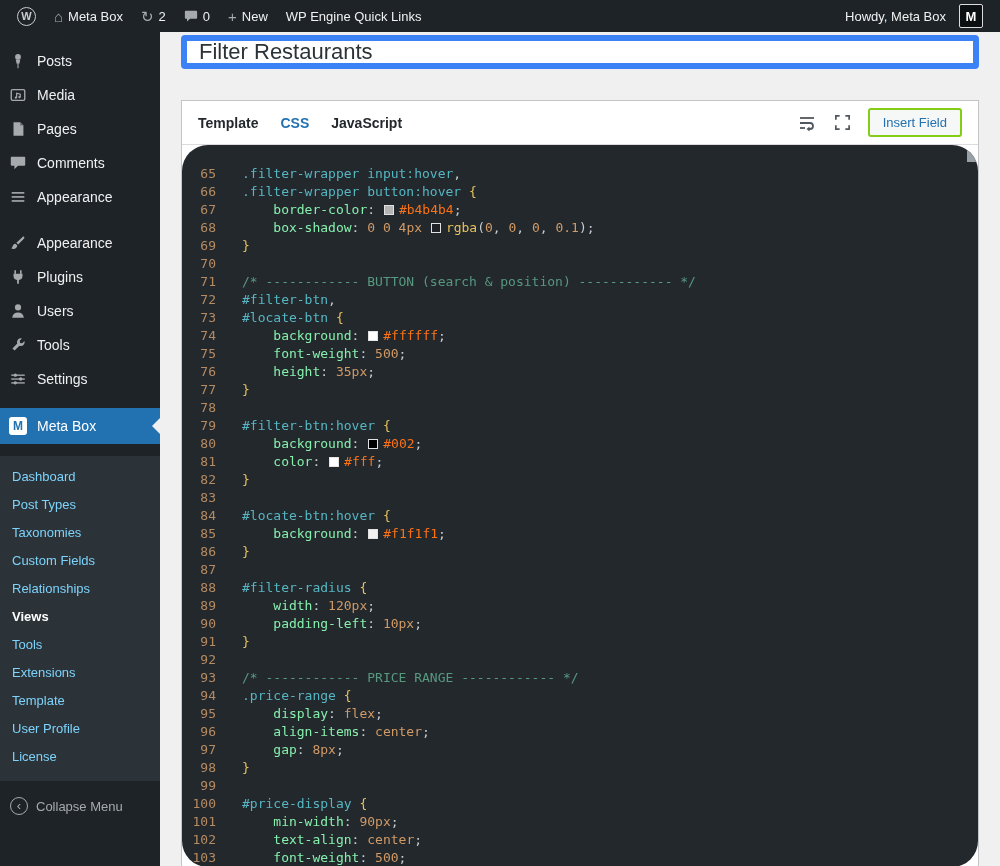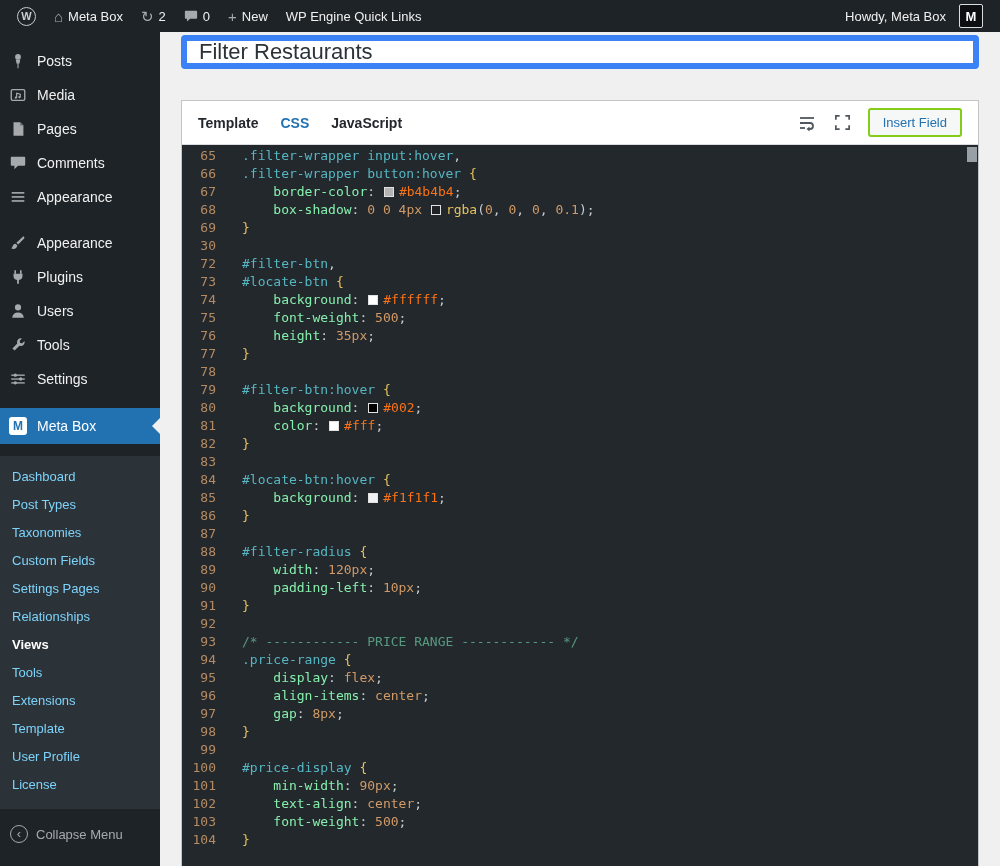--- a/index.html
+++ b/index.html
@@ -89,21 +89,21 @@
   .tab-tools { margin-left: auto; display: flex; align-items: center; gap: 14px; }
   .icon-btn { width: 22px; height: 22px; display: flex; align-items: center; justify-content: center; cursor: pointer; }
   .insert-btn {
     border: 2px solid #84cc16; color: #2271b1; background: #f6f7f7; border-radius: 3px;
     padding: 5px 13px; font-size: 13px; cursor: pointer; font-family: "Liberation Sans", sans-serif;
   }
 
   
   .editor {
     flex: 1; background: #23282d; font-family: "DejaVu Sans Mono", monospace;
-    font-size: 13px; line-height: 18px; overflow: hidden; position: relative; padding-top: 2px;
+    font-size: 13px; line-height: 18px; overflow: hidden; position: relative; padding-top: 20px; border-radius: 26px;
   }
   .code-row { display: flex; height: 18px; white-space: pre; }
   .ln { flex: 0 0 34px; width: 34px; text-align: right; color: #b78b62; user-select: none; }
   .code-text { padding-left: 26px; white-space: pre; }
   .swatch {
     display: inline-block; width: 10px; height: 10px; border: 1px solid #e2e2e2;
     margin: 0 5px 0 1px; transform: translateY(1px);
   }
   .tk-s { color: #56b6c2; }
   .tk-p { color: #86efac; }
@@ -266,21 +266,20 @@
       </span>
       <span class="mi-label">Meta Box</span>
     </li>
   </ul>
 
   <ul class="submenu">
     <li>Dashboard</li>
     <li>Post Types</li>
     <li>Taxonomies</li>
     <li>Custom Fields</li>
-    <li>Settings Pages</li>
     <li>Relationships</li>
     <li class="current">Views</li>
     <li>Tools</li>
     <li>Extensions</li>
     <li>Template</li>
     <li>User Profile</li>
     <li>License</li>
   </ul>
 
   <div class="collapse">
@@ -318,21 +317,22 @@
       </div>
     </div>
 
     <div class="editor">
       <div id="code-lines">
           <div class="code-row"><span class="ln">65</span><span class="code-text"><span class="tk-s">.filter-wrapper input:hover</span><span class="tk-u">,</span></span></div>
           <div class="code-row"><span class="ln">66</span><span class="code-text"><span class="tk-s">.filter-wrapper button:hover</span><span class="tk-w"> </span><span class="tk-b">{</span></span></div>
           <div class="code-row"><span class="ln">67</span><span class="code-text"><span class="tk-w">    </span><span class="tk-p">border-color</span><span class="tk-u">: </span><span class="swatch" style="background: rgb(180, 180, 180);"></span><span class="tk-h">#b4b4b4</span><span class="tk-u">;</span></span></div>
           <div class="code-row"><span class="ln">68</span><span class="code-text"><span class="tk-w">    </span><span class="tk-p">box-shadow</span><span class="tk-u">: </span><span class="tk-n">0 0 4px</span><span class="tk-w"> </span><span class="swatch" style="background: rgba(0, 0, 0, 0.1);"></span><span class="tk-f">rgba</span><span class="tk-u">(</span><span class="tk-n">0</span><span class="tk-u">, </span><span class="tk-n">0</span><span class="tk-u">, </span><span class="tk-n">0</span><span class="tk-u">, </span><span class="tk-n">0.1</span><span class="tk-u">);</span></span></div>
           <div class="code-row"><span class="ln">69</span><span class="code-text"><span class="tk-b">}</span></span></div>
-          <div class="code-row"><span class="ln">30</span><span class="code-text"></span></div>
+          <div class="code-row"><span class="ln">70</span><span class="code-text"></span></div>
+          <div class="code-row"><span class="ln">71</span><span class="code-text"><span class="tk-c">/* ------------ BUTTON (search &amp; position) ------------ */</span></span></div>
           <div class="code-row"><span class="ln">72</span><span class="code-text"><span class="tk-s">#filter-btn</span><span class="tk-u">,</span></span></div>
           <div class="code-row"><span class="ln">73</span><span class="code-text"><span class="tk-s">#locate-btn</span><span class="tk-w"> </span><span class="tk-b">{</span></span></div>
           <div class="code-row"><span class="ln">74</span><span class="code-text"><span class="tk-w">    </span><span class="tk-p">background</span><span class="tk-u">: </span><span class="swatch" style="background: rgb(255, 255, 255);"></span><span class="tk-h">#ffffff</span><span class="tk-u">;</span></span></div>
           <div class="code-row"><span class="ln">75</span><span class="code-text"><span class="tk-w">    </span><span class="tk-p">font-weight</span><span class="tk-u">: </span><span class="tk-n">500</span><span class="tk-u">;</span></span></div>
           <div class="code-row"><span class="ln">76</span><span class="code-text"><span class="tk-w">    </span><span class="tk-p">height</span><span class="tk-u">: </span><span class="tk-n">35px</span><span class="tk-u">;</span></span></div>
           <div class="code-row"><span class="ln">77</span><span class="code-text"><span class="tk-b">}</span></span></div>
           <div class="code-row"><span class="ln">78</span><span class="code-text"></span></div>
           <div class="code-row"><span class="ln">79</span><span class="code-text"><span class="tk-s">#filter-btn:hover</span><span class="tk-w"> </span><span class="tk-b">{</span></span></div>
           <div class="code-row"><span class="ln">80</span><span class="code-text"><span class="tk-w">    </span><span class="tk-p">background</span><span class="tk-u">: </span><span class="swatch" style="background: rgb(0, 0, 0);"></span><span class="tk-h">#002</span><span class="tk-u">;</span></span></div>
           <div class="code-row"><span class="ln">81</span><span class="code-text"><span class="tk-w">    </span><span class="tk-p">color</span><span class="tk-u">: </span><span class="swatch" style="background: rgb(255, 255, 255);"></span><span class="tk-h">#fff</span><span class="tk-u">;</span></span></div>

